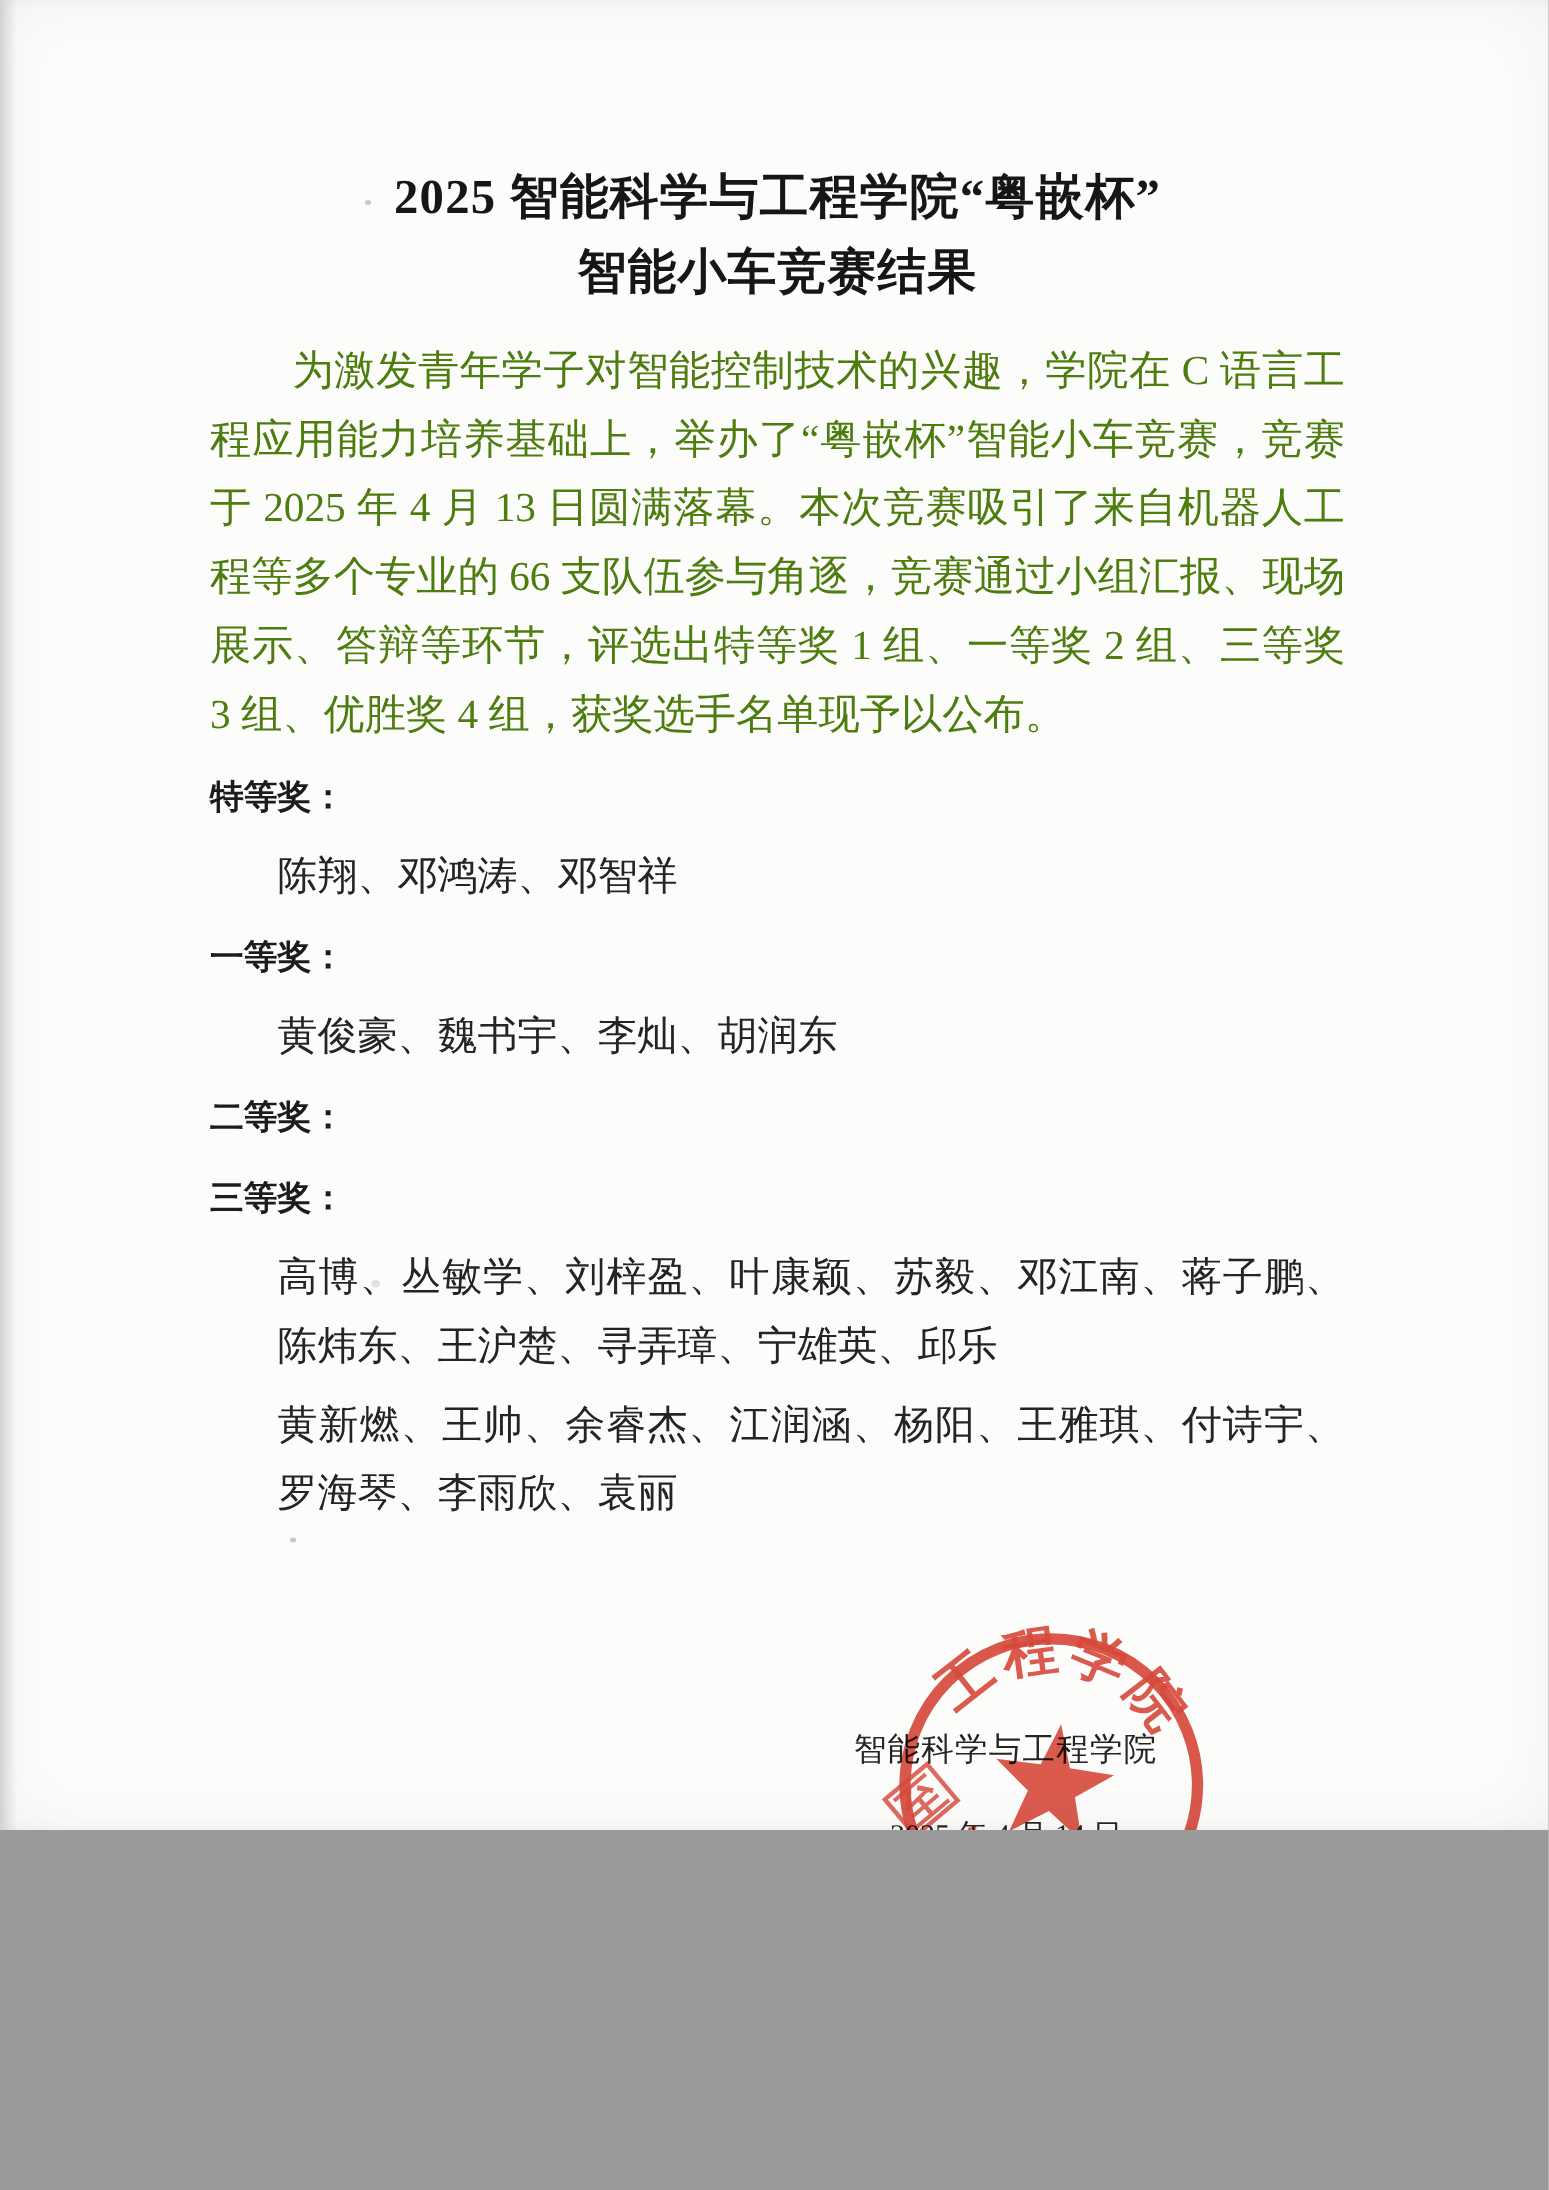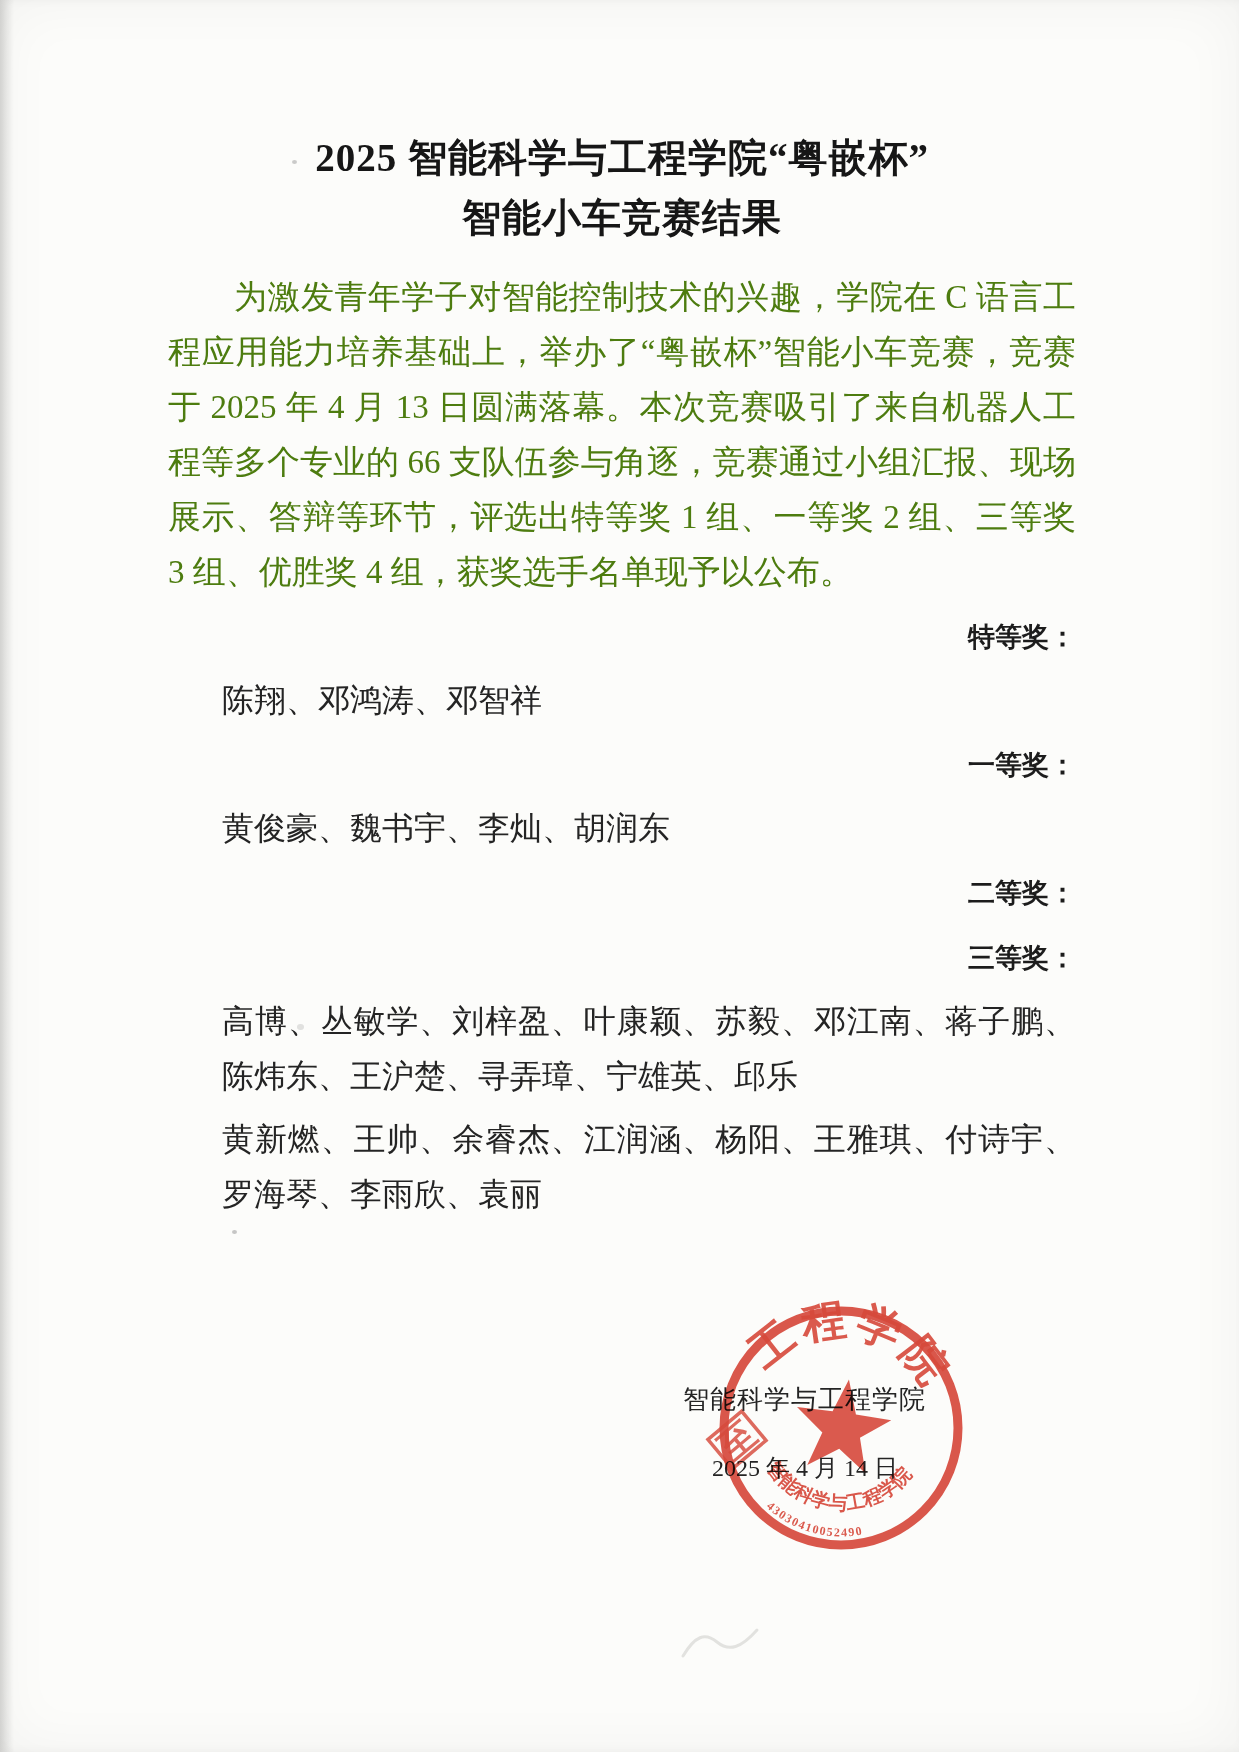--- a/index.html
+++ b/index.html
@@ -1,18 +1,18 @@
 <!DOCTYPE html>
 <html><head>
 <meta charset="utf-8">
 <style>
   html,body{margin:0;padding:0;background:#9a9a9a;}
   .page{
     position:relative;
-    width:1239px;height:1752px;
+    width:1239px;height:1464px;
     background:#fcfcfa;
     overflow:hidden;
     font-family:"Liberation Serif","DejaVu Serif",serif;
     color:#1e1e1e;
     box-shadow:inset 0 0 60px rgba(0,0,0,0.045), inset 4px 0 10px rgba(0,0,0,0.05);
   }
   .content{
     position:absolute;
     left:168px; top:128px; width:908px;
   }
@@ -31,21 +31,20 @@
     text-align:justify;
     text-indent:2em;
     color:#4d7c0f;
   }
   .award-heading{
     margin-top:10px;
     font-size:27px;
     font-weight:bold;
     line-height:55px;
     color:#1c1c1c;
-    text-align:right;
   }
   .award-names{
     margin-top:8px;
     padding-left:54px;
     font-size:32px;
     line-height:55px;
     text-align:justify;
     color:#242424;
   }
   .signature{

